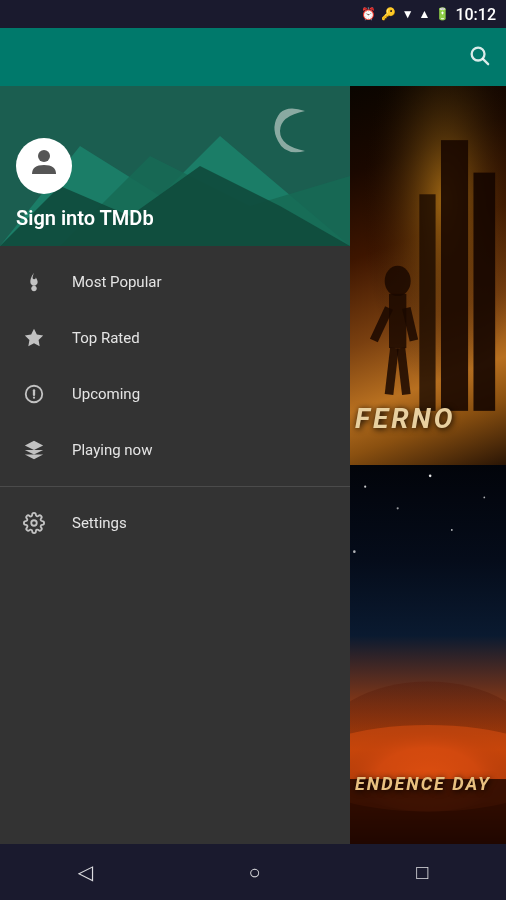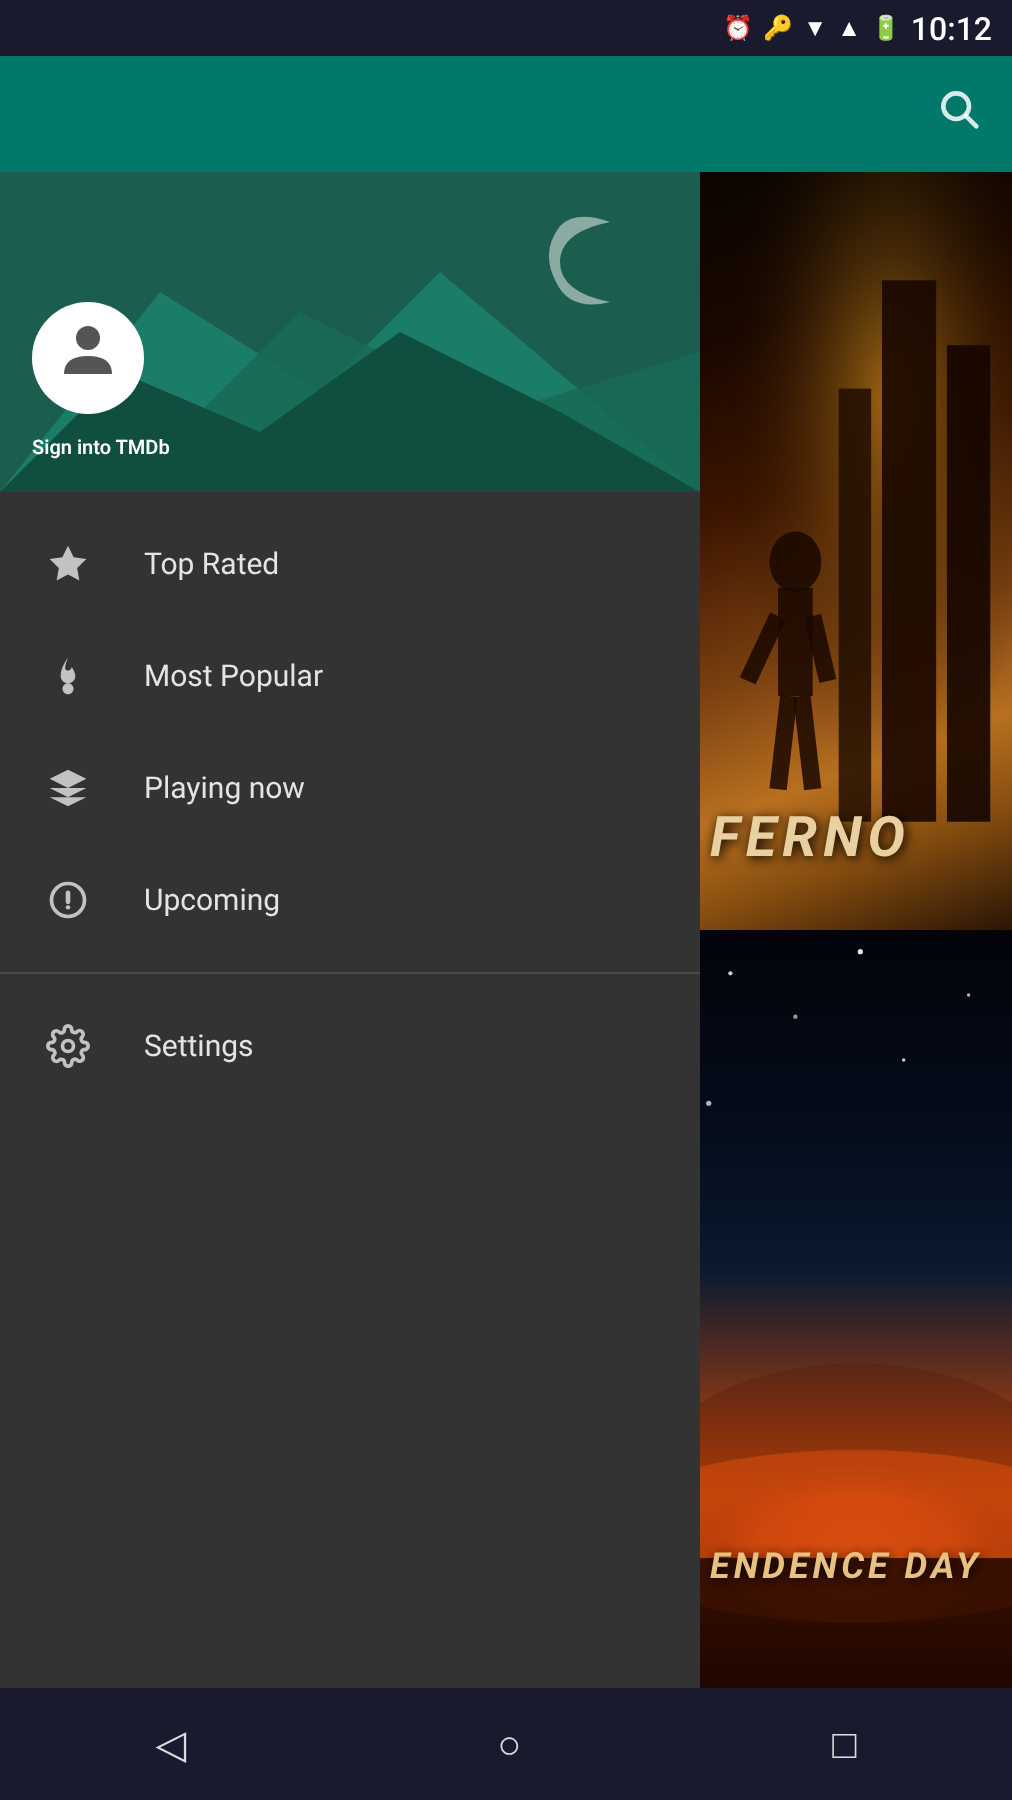--- a/index.html
+++ b/index.html
@@ -122,21 +122,21 @@
       justify-content: center;
       margin-bottom: 8px;
     }
     .avatar-icon {
       font-size: 36px;
       color: #555;
     }
 
     .sign-in-text {
       color: white;
-      font-size: 10px;
+      font-size: 20px;
       font-weight: 600;
     }
     .sign-in-sub {
       color: rgba(255,255,255,0.75);
       font-size: 13px;
     }
 
     
     .nav-items {
       flex: 1;
@@ -278,58 +278,58 @@
           </span>
         </div>
         <span class="sign-in-text">Sign into TMDb</span>
       </div>
     </div>
 
     <div class="nav-items">
       <div class="nav-item">
         <span class="nav-icon">
           <svg width="22" height="22" viewBox="0 0 24 24" fill="rgba(255,255,255,0.7)">
-            <polygon points="12,2 15.09,8.26 22,9.27 17,14.14 18.18,21.02 12,17.77 5.82,21.02 7,14.14 2,9.27 8.91,8.26"></polygon>
-          </svg>
-        </span>
-        <span class="nav-label">Top Rated</span>
-      </div>
-
-      <div class="nav-item">
-        <span class="nav-icon">
-          <svg width="22" height="22" viewBox="0 0 24 24" fill="rgba(255,255,255,0.7)">
             <path d="M12 2C12 2 8 7 8 12C8 14.2 9.8 16 12 16C14.2 16 16 14.2 16 12C16 10 14 7 14 7C14 7 14 9 12 9C10 9 10 7 12 2Z"></path>
             <path d="M12 16C10.3 16 9 17.3 9 19C9 20.7 10.3 22 12 22C13.7 22 15 20.7 15 19C15 17.3 13.7 16 12 16Z"></path>
           </svg>
         </span>
         <span class="nav-label">Most Popular</span>
+      </div>
+
+      <div class="nav-item">
+        <span class="nav-icon">
+          <svg width="22" height="22" viewBox="0 0 24 24" fill="rgba(255,255,255,0.7)">
+            <polygon points="12,2 15.09,8.26 22,9.27 17,14.14 18.18,21.02 12,17.77 5.82,21.02 7,14.14 2,9.27 8.91,8.26"></polygon>
+          </svg>
+        </span>
+        <span class="nav-label">Top Rated</span>
+      </div>
+
+      <div class="nav-item">
+        <span class="nav-icon">
+          <svg width="22" height="22" viewBox="0 0 24 24" fill="rgba(255,255,255,0.7)">
+            <circle cx="12" cy="12" r="9" fill="none" stroke="rgba(255,255,255,0.7)" stroke-width="2"></circle>
+            <line x1="12" y1="8" x2="12" y2="13" stroke="rgba(255,255,255,0.7)" stroke-width="2.5" stroke-linecap="round"></line>
+            <circle cx="12" cy="16" r="1.2" fill="rgba(255,255,255,0.7)"></circle>
+          </svg>
+        </span>
+        <span class="nav-label">Upcoming</span>
       </div>
 
       <div class="nav-item">
         <span class="nav-icon">
           <svg width="22" height="22" viewBox="0 0 24 24" fill="rgba(255,255,255,0.7)">
             <path d="M12 2L2 7L12 12L22 7Z"></path>
             <path d="M2 17L12 22L22 17"></path>
             <path d="M2 12L12 17L22 12"></path>
           </svg>
         </span>
         <span class="nav-label">Playing now</span>
       </div>
 
-      <div class="nav-item">
-        <span class="nav-icon">
-          <svg width="22" height="22" viewBox="0 0 24 24" fill="rgba(255,255,255,0.7)">
-            <circle cx="12" cy="12" r="9" fill="none" stroke="rgba(255,255,255,0.7)" stroke-width="2"></circle>
-            <line x1="12" y1="8" x2="12" y2="13" stroke="rgba(255,255,255,0.7)" stroke-width="2.5" stroke-linecap="round"></line>
-            <circle cx="12" cy="16" r="1.2" fill="rgba(255,255,255,0.7)"></circle>
-          </svg>
-        </span>
-        <span class="nav-label">Upcoming</span>
-      </div>
-
 
       <div class="nav-divider"></div>
 
 
       <div class="nav-item">
         <span class="nav-icon">
           <svg width="22" height="22" viewBox="0 0 24 24" fill="rgba(255,255,255,0.7)">
             <circle cx="12" cy="12" r="3" fill="none" stroke="rgba(255,255,255,0.7)" stroke-width="2"></circle>
             <path d="M19.4 15a1.65 1.65 0 0 0 .33 1.82l.06.06a2 2 0 0 1-2.83 2.83l-.06-.06a1.65 1.65 0 0 0-1.82-.33 1.65 1.65 0 0 0-1 1.51V21a2 2 0 0 1-4 0v-.09A1.65 1.65 0 0 0 9 19.4a1.65 1.65 0 0 0-1.82.33l-.06.06a2 2 0 0 1-2.83-2.83l.06-.06A1.65 1.65 0 0 0 4.68 15a1.65 1.65 0 0 0-1.51-1H3a2 2 0 0 1 0-4h.09A1.65 1.65 0 0 0 4.6 9a1.65 1.65 0 0 0-.33-1.82l-.06-.06a2 2 0 0 1 2.83-2.83l.06.06A1.65 1.65 0 0 0 9 4.68a1.65 1.65 0 0 0 1-1.51V3a2 2 0 0 1 4 0v.09a1.65 1.65 0 0 0 1 1.51 1.65 1.65 0 0 0 1.82-.33l.06-.06a2 2 0 0 1 2.83 2.83l-.06.06A1.65 1.65 0 0 0 19.4 9a1.65 1.65 0 0 0 1.51 1H21a2 2 0 0 1 0 4h-.09a1.65 1.65 0 0 0-1.51 1z" fill="none" stroke="rgba(255,255,255,0.7)" stroke-width="2"></path>
           </svg>

